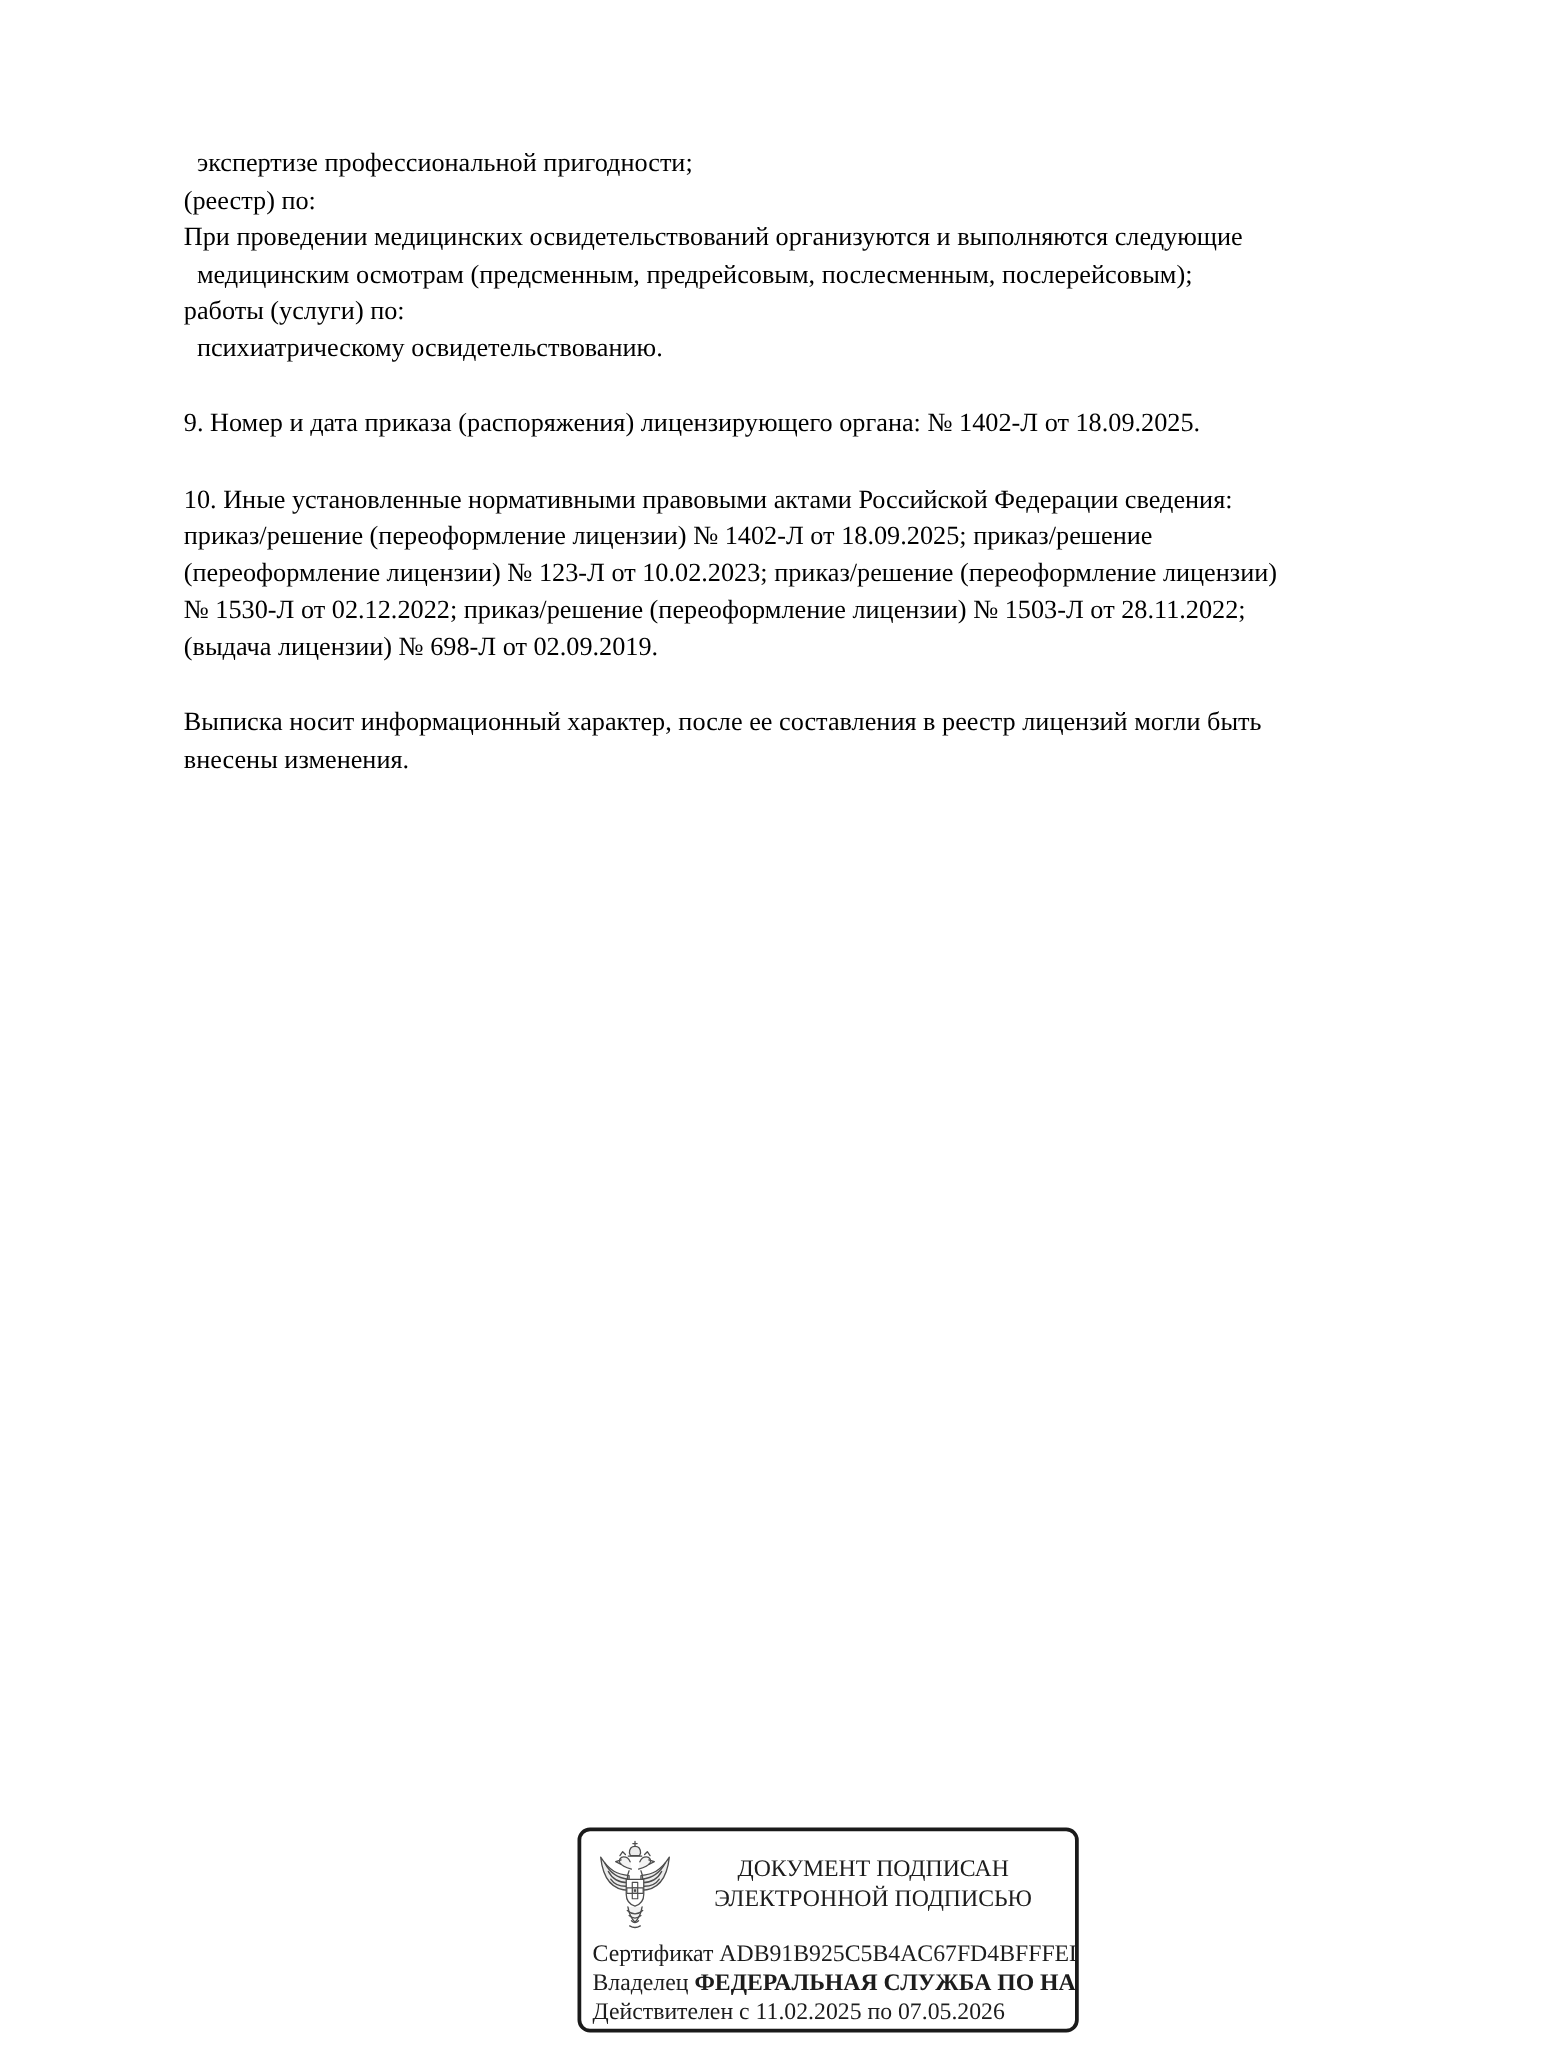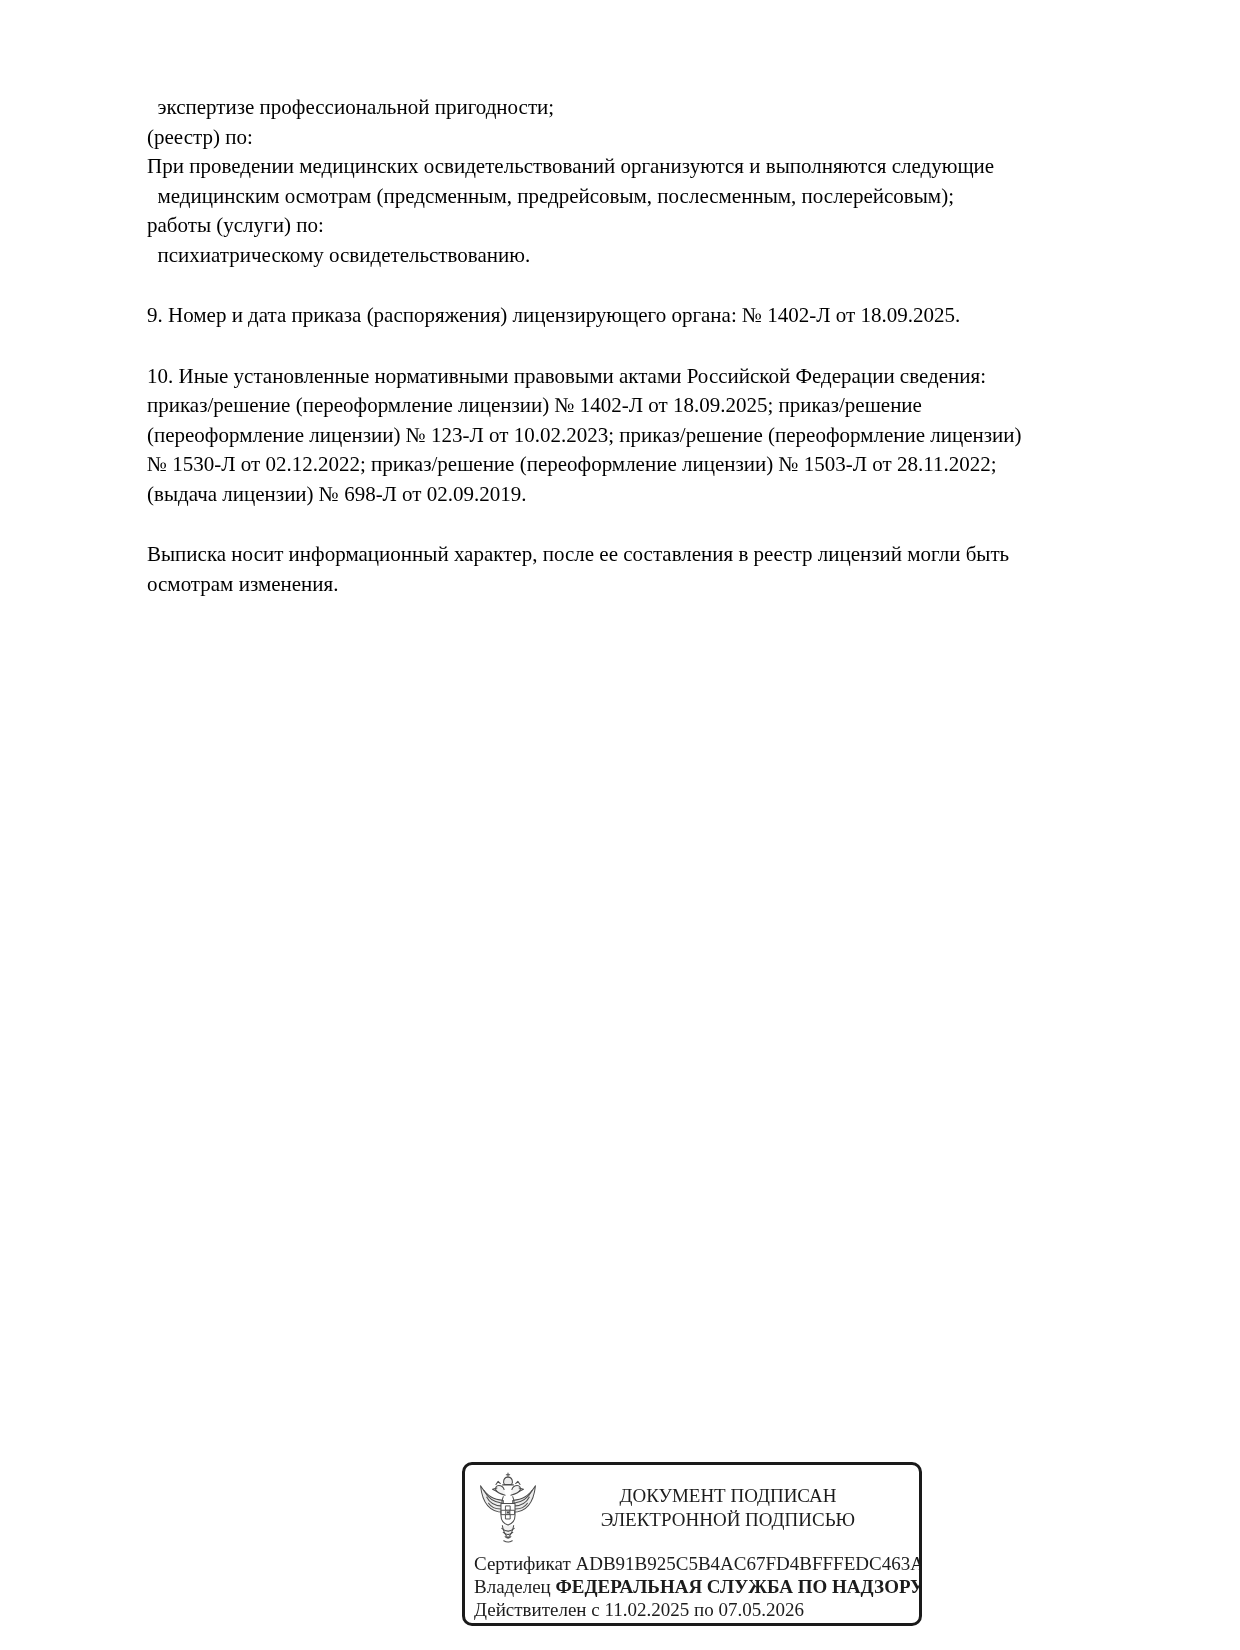--- a/index.html
+++ b/index.html
@@ -12,37 +12,37 @@
     width: 1240px;
     height: 1650px;
     background: #ffffff;
     font-family: "Liberation Serif", "DejaVu Serif", serif;
     color: #000000;
     overflow: hidden;
   }
   .doc-text {
     position: absolute;
     left: 147px;
-    top: 93px;
+    top: 116px;
     width: 1063px;
     font-size: 21px;
     line-height: 29.5px;
   }
   .para {
     margin: 0 0 31px 0;
   }
   .line {
     white-space: pre;
   }
   
   .stamp {
     position: absolute;
     left: 462px;
     top: 1462px;
-    width: 460px;
+    width: 401px;
     height: 164px;
     box-sizing: border-box;
     border: 3px solid #1a1a1a;
     border-radius: 10px;
     background: #ffffff;
     overflow: hidden;
   }
   .stamp-top {
     display: flex;
     align-items: flex-start;
@@ -90,21 +90,21 @@
       </div>
     <div class="para">
         <div class="line">10. Иные установленные нормативными правовыми актами Российской Федерации сведения:</div>
         <div class="line">приказ/решение (переоформление лицензии) № 1402-Л от 18.09.2025; приказ/решение</div>
         <div class="line">(переоформление лицензии) № 123-Л от 10.02.2023; приказ/решение (переоформление лицензии)</div>
         <div class="line">№ 1530-Л от 02.12.2022; приказ/решение (переоформление лицензии) № 1503-Л от 28.11.2022;</div>
         <div class="line">(выдача лицензии) № 698-Л от 02.09.2019.</div>
       </div>
     <div class="para">
         <div class="line">Выписка носит информационный характер, после ее составления в реестр лицензий могли быть</div>
-        <div class="line">осмотрам изменения.</div>
+        <div class="line">внесены изменения.</div>
       </div>
   </div>
 
   <div class="stamp">
     <div class="stamp-top">
       <div class="emblem">
         <svg viewBox="0 0 64 76" width="66" height="72" xmlns="http://www.w3.org/2000/svg">
           <g fill="none" stroke="#4d4d4d" stroke-width="1.1" stroke-linecap="round" stroke-linejoin="round">
 
             <path d="M32 1.2 v4 M30.2 3 h3.6"></path>

